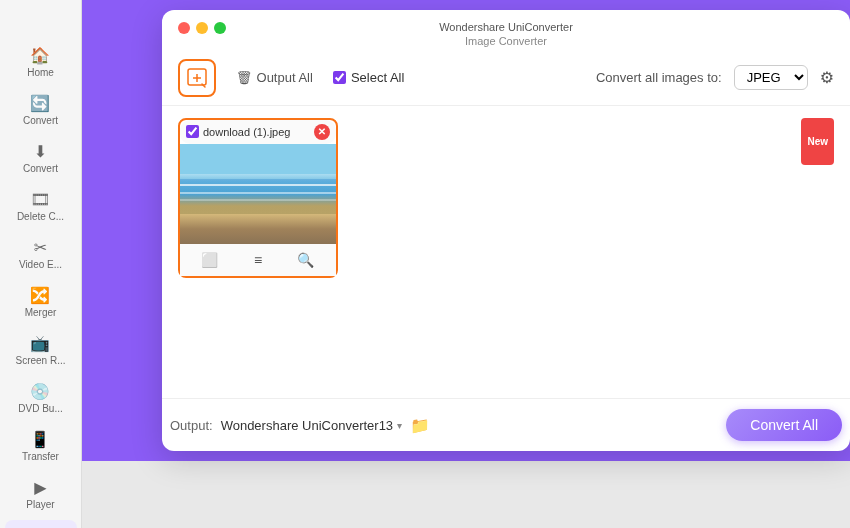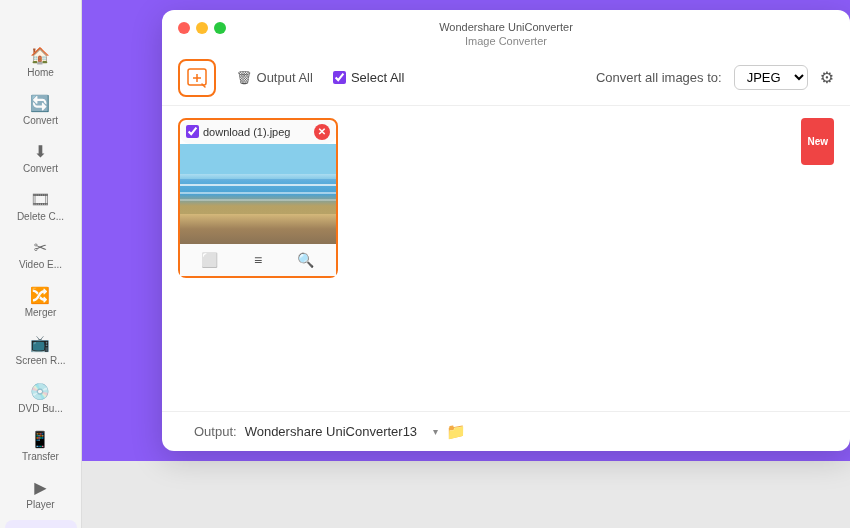--- a/index.html
+++ b/index.html
@@ -274,32 +274,32 @@
       font-size: 10px;
       font-weight: bold;
       padding: 18px 6px;
       border-radius: 4px;
     }
 
     
     .footer {
       display: flex;
       align-items: center;
-      padding: 10px 32px;
+      padding: 10px 8px;
       border-top: 1px solid #eee;
       gap: 8px;
     }
     .output-label {
       font-size: 13px;
       color: #666;
     }
     .output-path {
       display: flex;
       align-items: center;
-      gap: 16px;
+      gap: 4px;
       background: none;
       border: none;
       cursor: pointer;
       font-size: 13px;
       color: #333;
     }
     .output-path .chevron { color: #888; font-size: 10px; }
     .folder-icon-btn {
       background: none;
       border: none;
@@ -471,15 +471,16 @@
       </div>
     </div>
 
     <div class="footer">
       <span class="output-label">Output:</span>
       <button class="output-path">
         <span>Wondershare UniConverter13</span>
         <span class="chevron">▾</span>
       </button>
       <button class="folder-icon-btn">📁</button>
+      <button class="convert-all-btn">Convert All</button>
     </div>
   </div>
 </div>
 
 </body></html>

